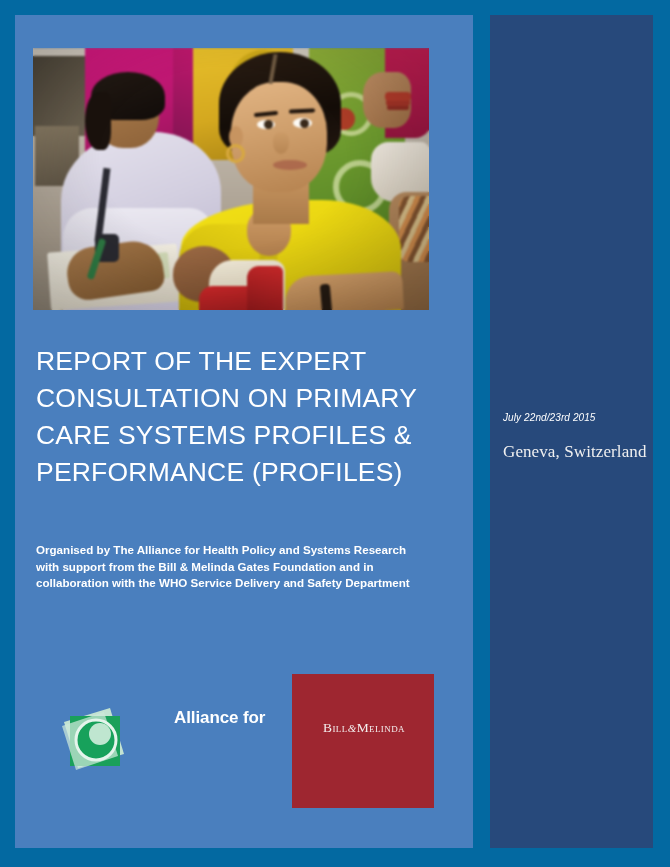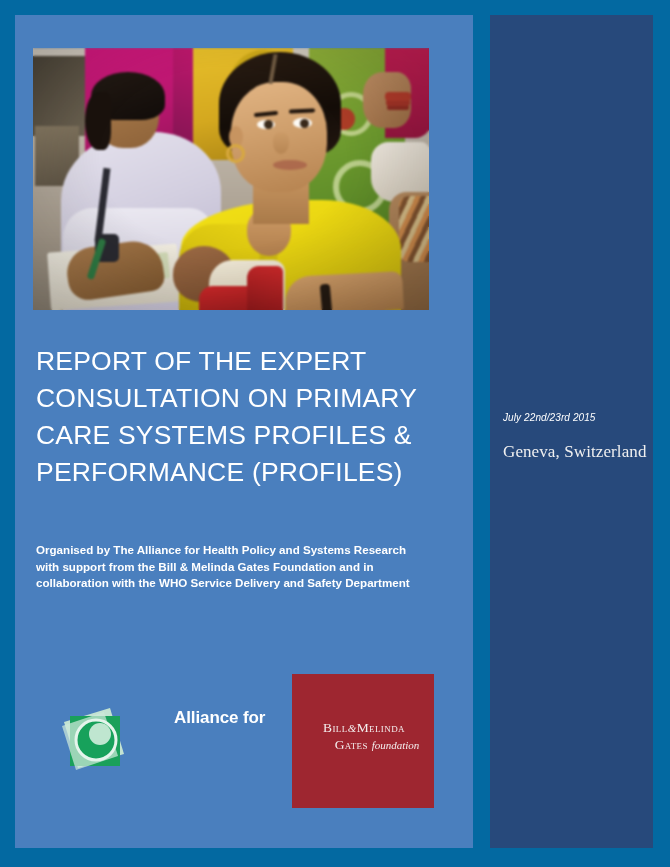--- a/index.html
+++ b/index.html
@@ -544,17 +544,16 @@
       </svg>
     </div>
     <div id="alliance-text">
       <span>Alliance for</span>
     </div>
   </div>
 
   <div id="gates-logo">
     <div id="gates-text">
       <span id="gates-line1"><span>Bill</span><span id="gates-amp">&amp;</span><span>Melinda</span></span>
-      <span id="gates-line2"><span>Gates</span> <span id="gates-fdn">foundation</span></span>
     </div>
   </div>
 
 </div>
 
 </body></html>

